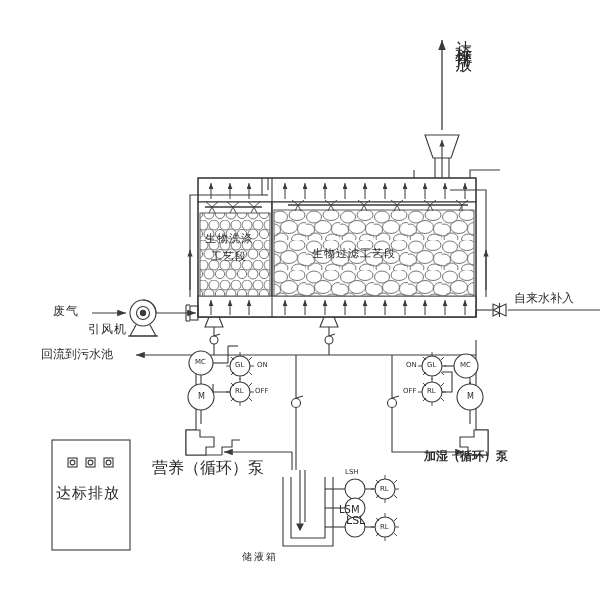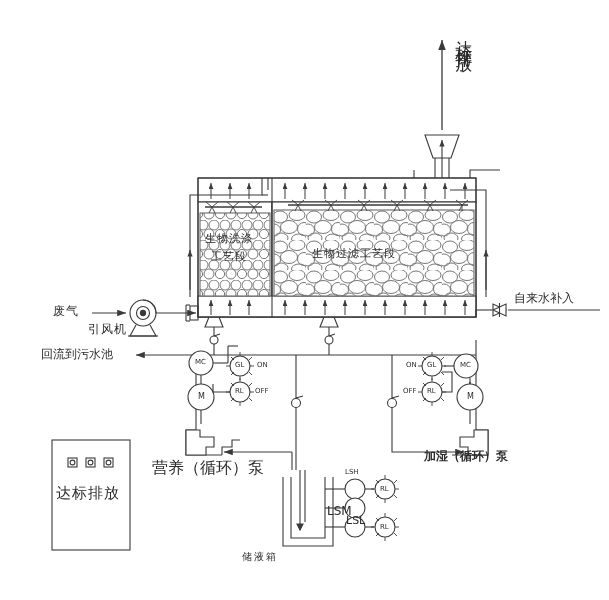--- a/index.html
+++ b/index.html
@@ -351,18 +351,18 @@
 <div class="lbl" style="left:255px;top:387px;font-size:7px;">OFF</div>
 
 <div class="lbl" style="left:460px;top:361px;font-size:7px;">MC</div>
 <div class="lbl" style="left:467px;top:392px;font-size:8px;">M</div>
 <div class="lbl" style="left:427px;top:361px;font-size:7px;">GL</div>
 <div class="lbl" style="left:427px;top:387px;font-size:7px;">RL</div>
 <div class="lbl" style="left:406px;top:361px;font-size:7px;">ON</div>
 <div class="lbl" style="left:403px;top:387px;font-size:7px;">OFF</div>
 
 <div class="lbl" style="left:345px;top:468px;font-size:7px;">LSH</div>
-<div class="lbl" style="left:327px;top:504px;font-size:12px;">LSM</div>
+<div class="lbl" style="left:339px;top:504px;font-size:10px;">LSM</div>
 <div class="lbl" style="left:346px;top:514px;font-size:11px;">LSL</div>
 <div class="lbl" style="left:380px;top:485px;font-size:7px;">RL</div>
 <div class="lbl" style="left:380px;top:523px;font-size:7px;">RL</div>
 
 </div>
 
 </body></html>

